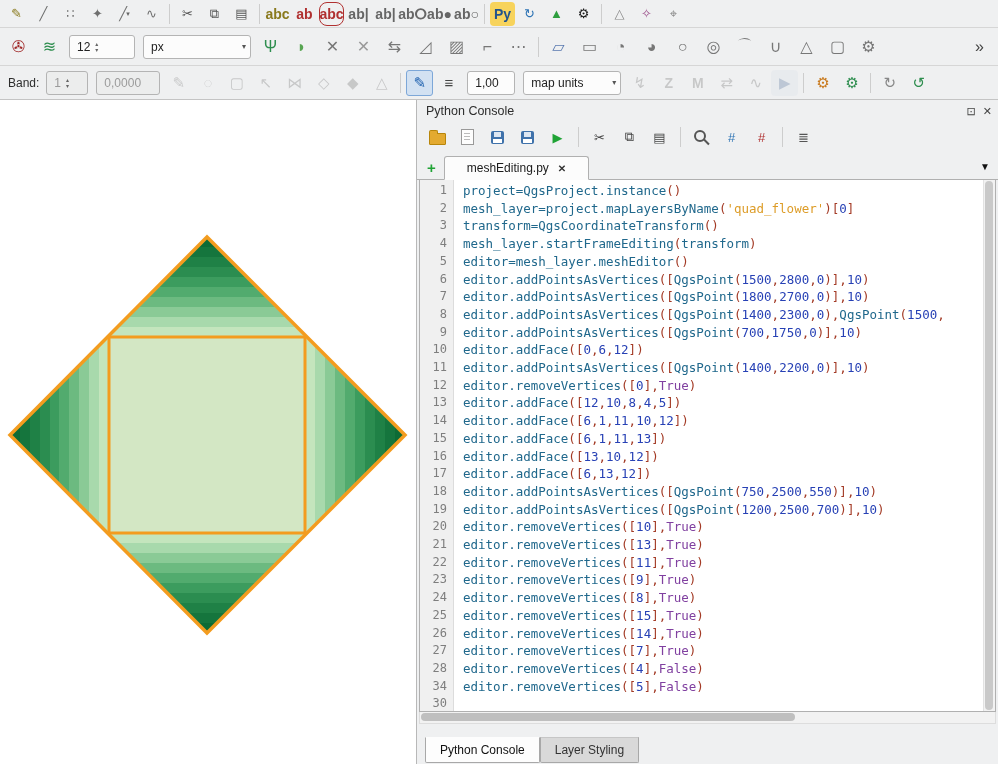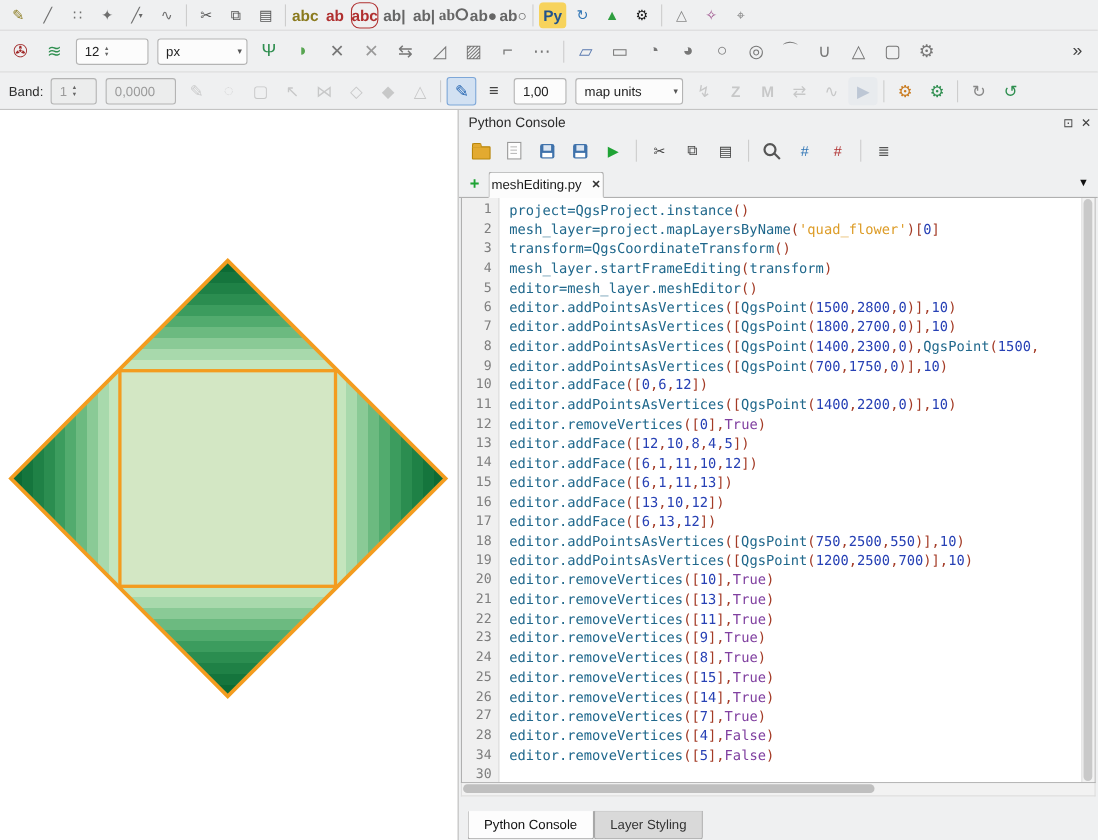--- a/index.html
+++ b/index.html
@@ -32,21 +32,21 @@
   .canvas svg{display:block}
   
   .panel{flex:1;display:flex;flex-direction:column;min-width:0;background:#eff0f1;}
   .panel-header{height:22px;flex:0 0 auto;display:flex;align-items:center;padding:0 6px 0 9px;}
   .panel-title{color:#2d2d2d;font-size:12.5px}
   .panel-hbtns{margin-left:auto;display:flex;gap:7px;color:#444;font-size:11px}
   .panel-hbtns span{cursor:default}
   .ptoolbar{height:30px;flex:0 0 auto;display:flex;align-items:center;gap:5px;padding:0 8px;}
   .tabbar{height:28px;flex:0 0 auto;display:flex;align-items:flex-end;padding:0 8px;border-bottom:1px solid #b0b0b0;box-sizing:border-box;}
   .tab-add{color:#1fa335;font-size:15px;font-weight:bold;margin:0 8px 3px 2px;cursor:default}
-  .tab{display:flex;align-items:center;gap:9px;background:#fcfcfc;border:1px solid #b0b0b0;border-bottom:1px solid #fcfcfc;border-radius:3px 3px 0 0;padding:4px 2px;margin-bottom:-1px;color:#1a1a1a;cursor:default}
+  .tab{display:flex;align-items:center;gap:9px;background:#fcfcfc;border:1px solid #b0b0b0;border-bottom:1px solid #fcfcfc;border-radius:3px 3px 0 0;padding:4px 22px;margin-bottom:-1px;color:#1a1a1a;cursor:default}
   .tab-close{font-size:10px;color:#333;font-weight:bold}
   .tab-list-btn{margin-left:auto;margin-bottom:7px;color:#111;font-size:10px;cursor:default}
   .editor{flex:1;min-height:0;display:flex;background:#fff;border:1px solid #b0b0b0;border-top:none;margin:0 2px 0 2px;box-sizing:border-box;overflow:hidden;}
   .gutter{width:34px;flex:0 0 auto;background:#f0f0f0;border-right:1px solid #dcdcdc;color:#7e7e7e;text-align:right;padding:2px 6px 0 0;box-sizing:border-box;font-family:"DejaVu Sans Mono",monospace;font-size:12px;line-height:17.7px;}
   .code{flex:1;min-width:0;padding:2px 0 0 9px;font-family:"DejaVu Sans Mono",monospace;font-size:12.5px;line-height:17.7px;white-space:pre;overflow:hidden;color:#20688c;}
   .tok-s{color:#dd9c27}.tok-n{color:#2741b5}.tok-k{color:#8040a0}.tok-b{color:#a33a25}.tok-c{color:#a33a25}
   .vscroll{width:12px;flex:0 0 auto;background:#f2f2f2;border-left:1px solid #e2e2e2;padding:1px;box-sizing:border-box}
   .vthumb{width:8px;height:100%;background:#c9c9c9;border-radius:4px}
   .hscroll{height:12px;flex:0 0 auto;margin:0 2px;background:#f2f2f2;border:1px solid #ddd;border-top:none;position:relative;box-sizing:border-box}
   .hthumb{position:absolute;left:1px;top:1px;height:8px;width:65%;background:#bfbfbf;border-radius:4px}
@@ -80,21 +80,21 @@
       <span class="tsep"></span>
       <span class="tbtn" style="color: rgb(85, 85, 85);">✂</span>
       <span class="tbtn" style="color: rgb(85, 85, 85);">⧉</span>
       <span class="tbtn" style="color: rgb(85, 85, 85);">▤</span>
       <span class="tsep"></span>
       <span class="tbtn txt" style="color: rgb(138, 122, 30);">abc</span>
       <span class="tbtn txt" style="color: rgb(176, 48, 48);">ab</span>
       <span class="tbtn txt pill" style="color: rgb(176, 48, 48);">abc</span>
       <span class="tbtn txt" style="color: rgb(102, 102, 102);">ab|</span>
       <span class="tbtn txt" style="color: rgb(102, 102, 102);">ab|</span>
-      <span class="tbtn txt" style="color: rgb(102, 102, 102); font-family: Liberation Serif, serif;">abⵔ</span>
+      <span class="tbtn txt" style="color: rgb(102, 102, 102);">abⵔ</span>
       <span class="tbtn txt" style="color: rgb(102, 102, 102);">ab●</span>
       <span class="tbtn txt" style="color: rgb(102, 102, 102);">ab○</span>
       <span class="tsep"></span>
       <span class="tbtn txt" style="color: rgb(34, 83, 140); background: rgb(247, 211, 92); border-radius: 4px;">Py</span>
       <span class="tbtn" style="color: rgb(46, 116, 181);">↻</span>
       <span class="tbtn" style="color: rgb(46, 158, 63);">▲</span>
       <span class="tbtn" style="color: rgb(26, 26, 26);">⚙</span>
       <span class="tsep"></span>
       <span class="tbtn" style="color: rgb(136, 136, 136);">△</span>
       <span class="tbtn" style="color: rgb(160, 88, 144);">✧</span>
@@ -106,21 +106,21 @@
         <span class="tbtn" style="color: rgb(160, 40, 40);">✇</span>
         <span class="tbtn" style="color: rgb(46, 142, 79);">≋</span>
       </span>
     <span class="spinbox" style="width:66px">
       <span>12</span>
       <span class="spin-arrows">
         <span>▴</span>
           <span>▾</span>
       </span>
     </span>
-    <span class="dropdown" style="width:82px">
+    <span class="dropdown" style="width:108px">
       <span>px</span>
       <span class="caret">▾</span>
     </span>
     <span style="display:inline-flex;align-items:center;gap:2px">
         <span class="tbtn" style="color: rgb(46, 142, 79);">Ψ</span>
         <span class="tbtn" style="color: rgb(88, 165, 82);">◗</span>
         <span class="tbtn" style="color: rgb(119, 119, 119);">✕</span>
         <span class="tbtn" style="color: rgb(154, 154, 154);">✕</span>
         <span class="tbtn" style="color: rgb(119, 119, 119);">⇆</span>
         <span class="tbtn" style="color: rgb(119, 119, 119);">◿</span>

